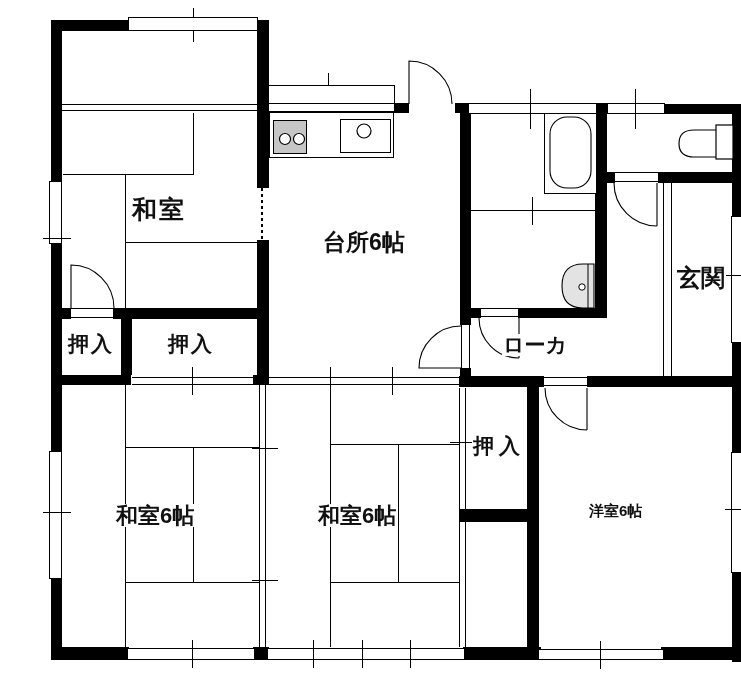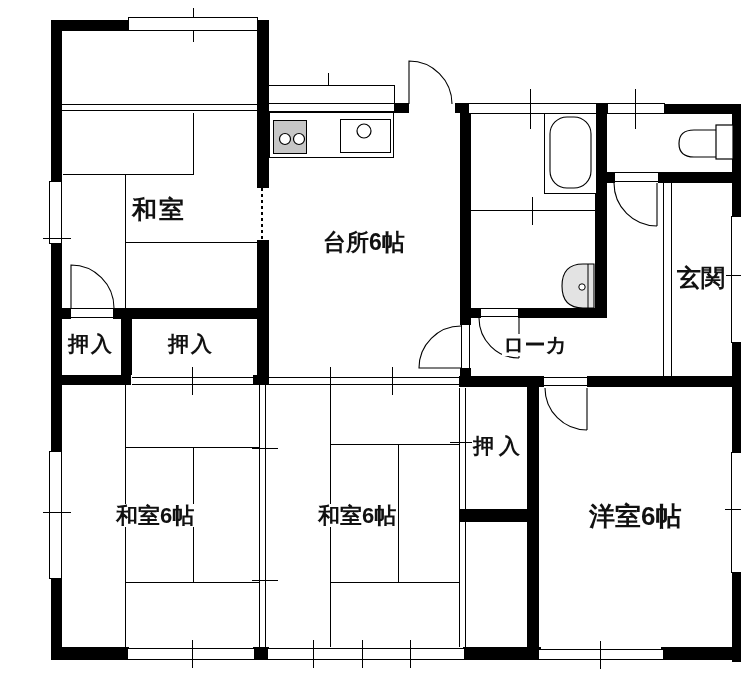--- a/index.html
+++ b/index.html
@@ -184,17 +184,17 @@
     <line x1="231" y1="188" x2="231" y2="240" stroke="#000" stroke-width="2" stroke-dasharray="3,3"></line>
   </svg>
 
   <div class="lbl" style="left:100px;top:196px;font-size:25px;letter-spacing:2px;">和室</div>
   <div class="lbl" style="left:291px;top:230px;font-size:23px;">台所6帖</div>
   <div class="lbl" style="left:36px;top:333px;font-size:21px;letter-spacing:2px;">押入</div>
   <div class="lbl" style="left:136px;top:333px;font-size:21px;letter-spacing:2px;">押入</div>
   <div class="lbl" style="left:441px;top:435px;font-size:21px;letter-spacing:5px;">押入</div>
   <div class="lbl" style="left:84px;top:504px;font-size:22px;">和室6帖</div>
   <div class="lbl" style="left:286px;top:504px;font-size:22px;">和室6帖</div>
-  <div class="lbl" style="left:557px;top:503px;font-size:26px;">洋室6帖</div>
+  <div class="lbl" style="left:557px;top:503px;font-size:15px;">洋室6帖</div>
   <div class="lbl" style="left:645px;top:265px;font-size:24px;">玄関</div>
   <div class="lbl" style="left:471px;top:334px;font-size:21px;">ローカ</div>
 
 </div>
 
 </body></html>

